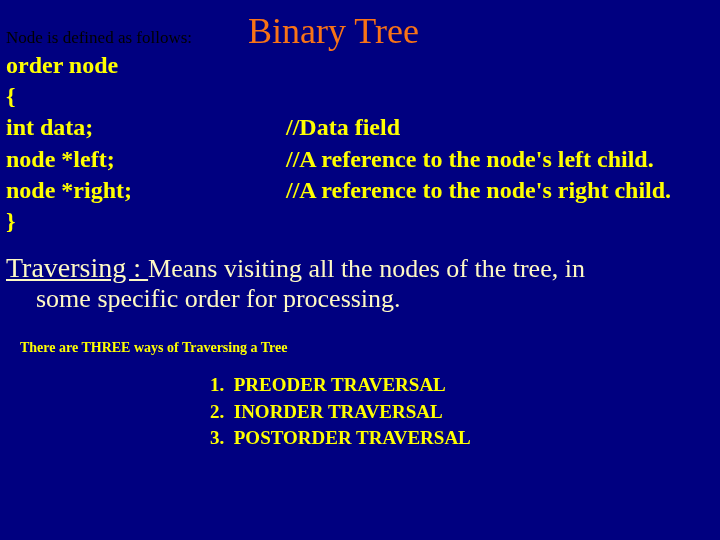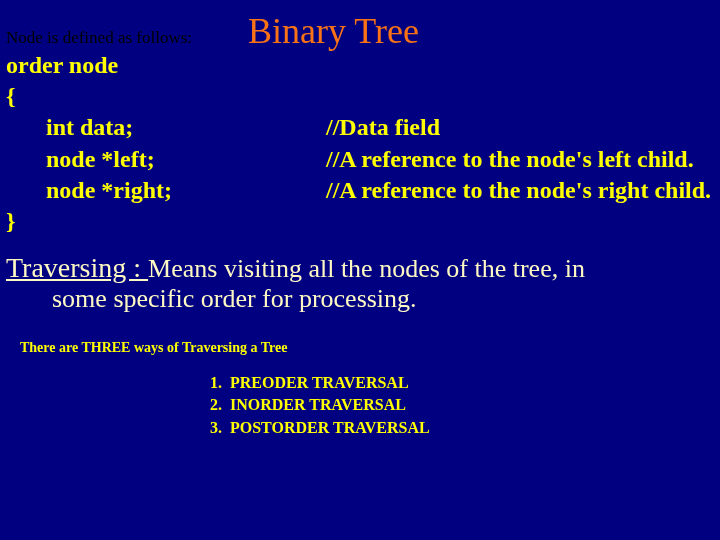--- a/index.html
+++ b/index.html
@@ -32,21 +32,21 @@
     position: absolute;
     top: 50px;
     left: 6px;
     color: #ffff00;
     font-size: 24px;
     font-family: Georgia, serif;
     font-weight: bold;
     line-height: 1.3;
   }
   .struct-row { display: flex; }
-  .struct-field { width: 280px; margin-left: 40px; }
+  .struct-field { width: 280px; }
   .struct-comment { }
   .traversing-block {
     position: absolute;
     top: 252px;
     left: 6px;
     color: #fef9c3;
     font-family: Georgia, serif;
   }
   .trav-heading {
     font-size: 28px;
@@ -55,37 +55,37 @@
     display: inline;
   }
   .trav-text {
     font-size: 26px;
     font-weight: normal;
     display: inline;
   }
   .trav-cont {
     font-size: 26px;
     font-weight: normal;
-    margin-left: 46px;
+    margin-left: 30px;
   }
   .three-ways {
     position: absolute;
     top: 340px;
     left: 20px;
     color: #ffff00;
     font-size: 14px;
     font-weight: bold;
     font-family: Georgia, serif;
   }
   .list-block {
     position: absolute;
     top: 372px;
     left: 210px;
     color: #ffff00;
-    font-size: 16px;
+    font-size: 19px;
     font-weight: bold;
     font-family: Georgia, serif;
     line-height: 1.4;
   }
   .list-item { white-space: pre; }
 </style>
 </head>
 <body>
 
 <div class="title">Binary Tree</div>

